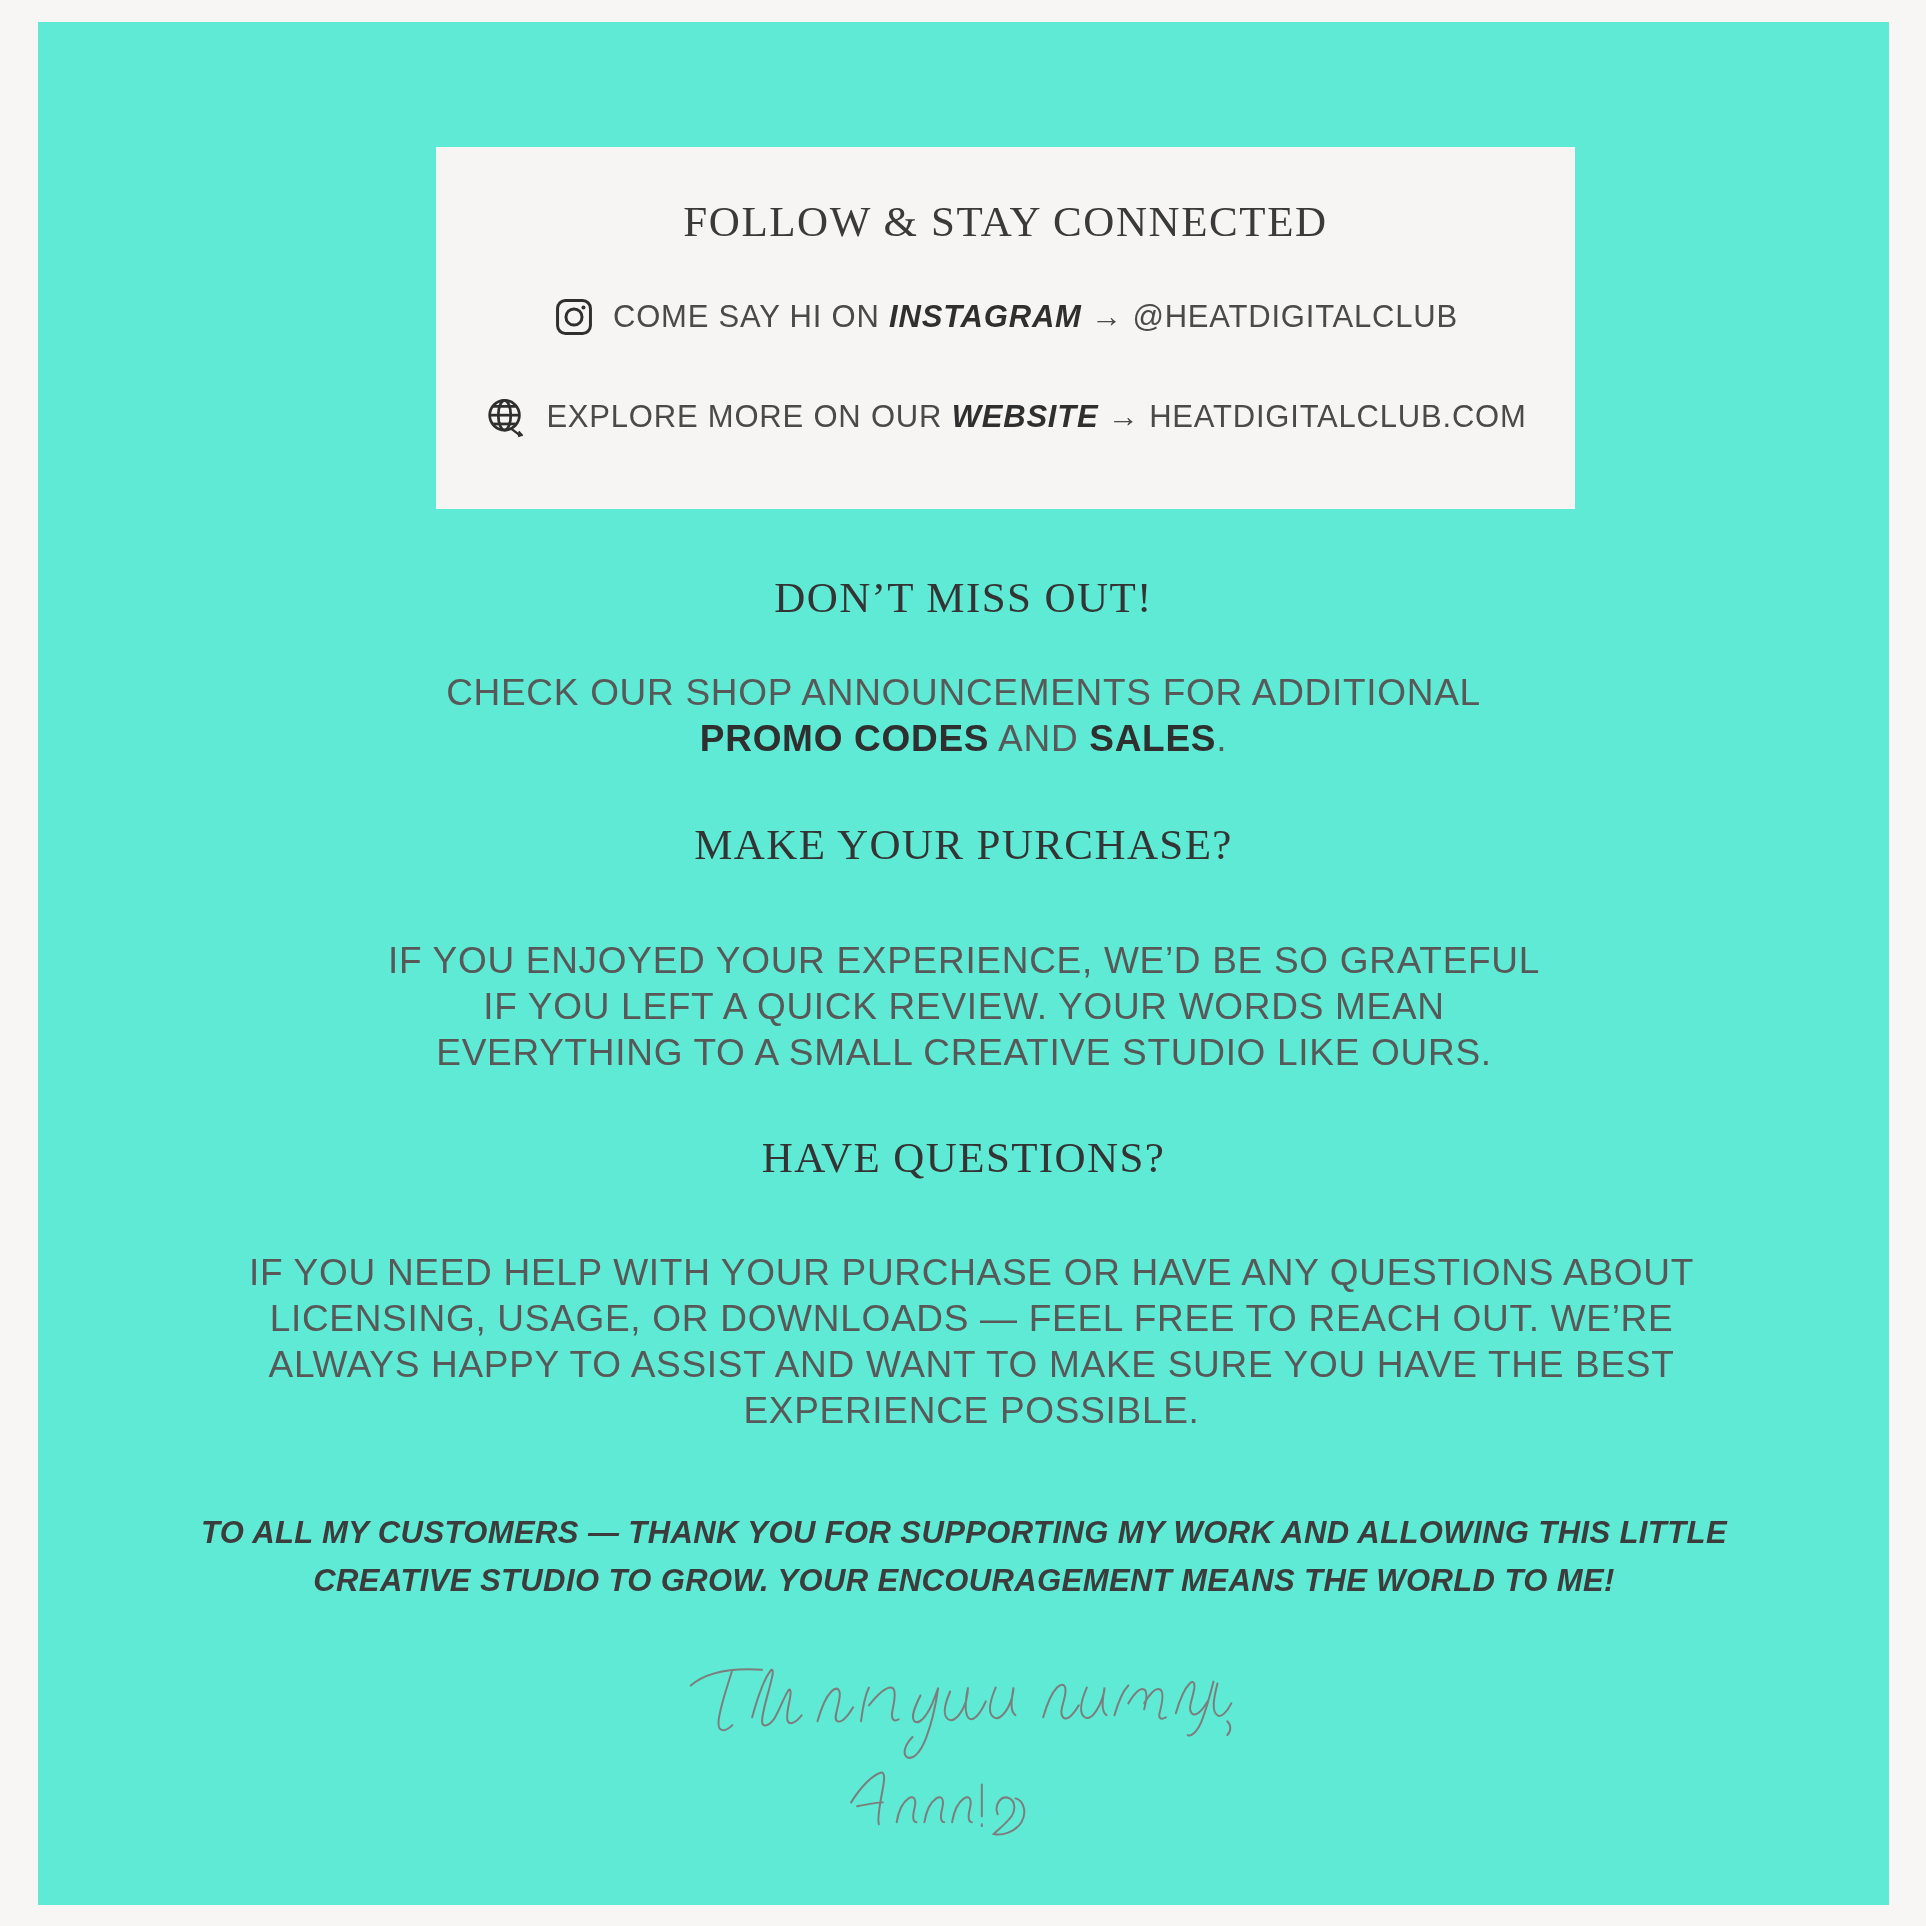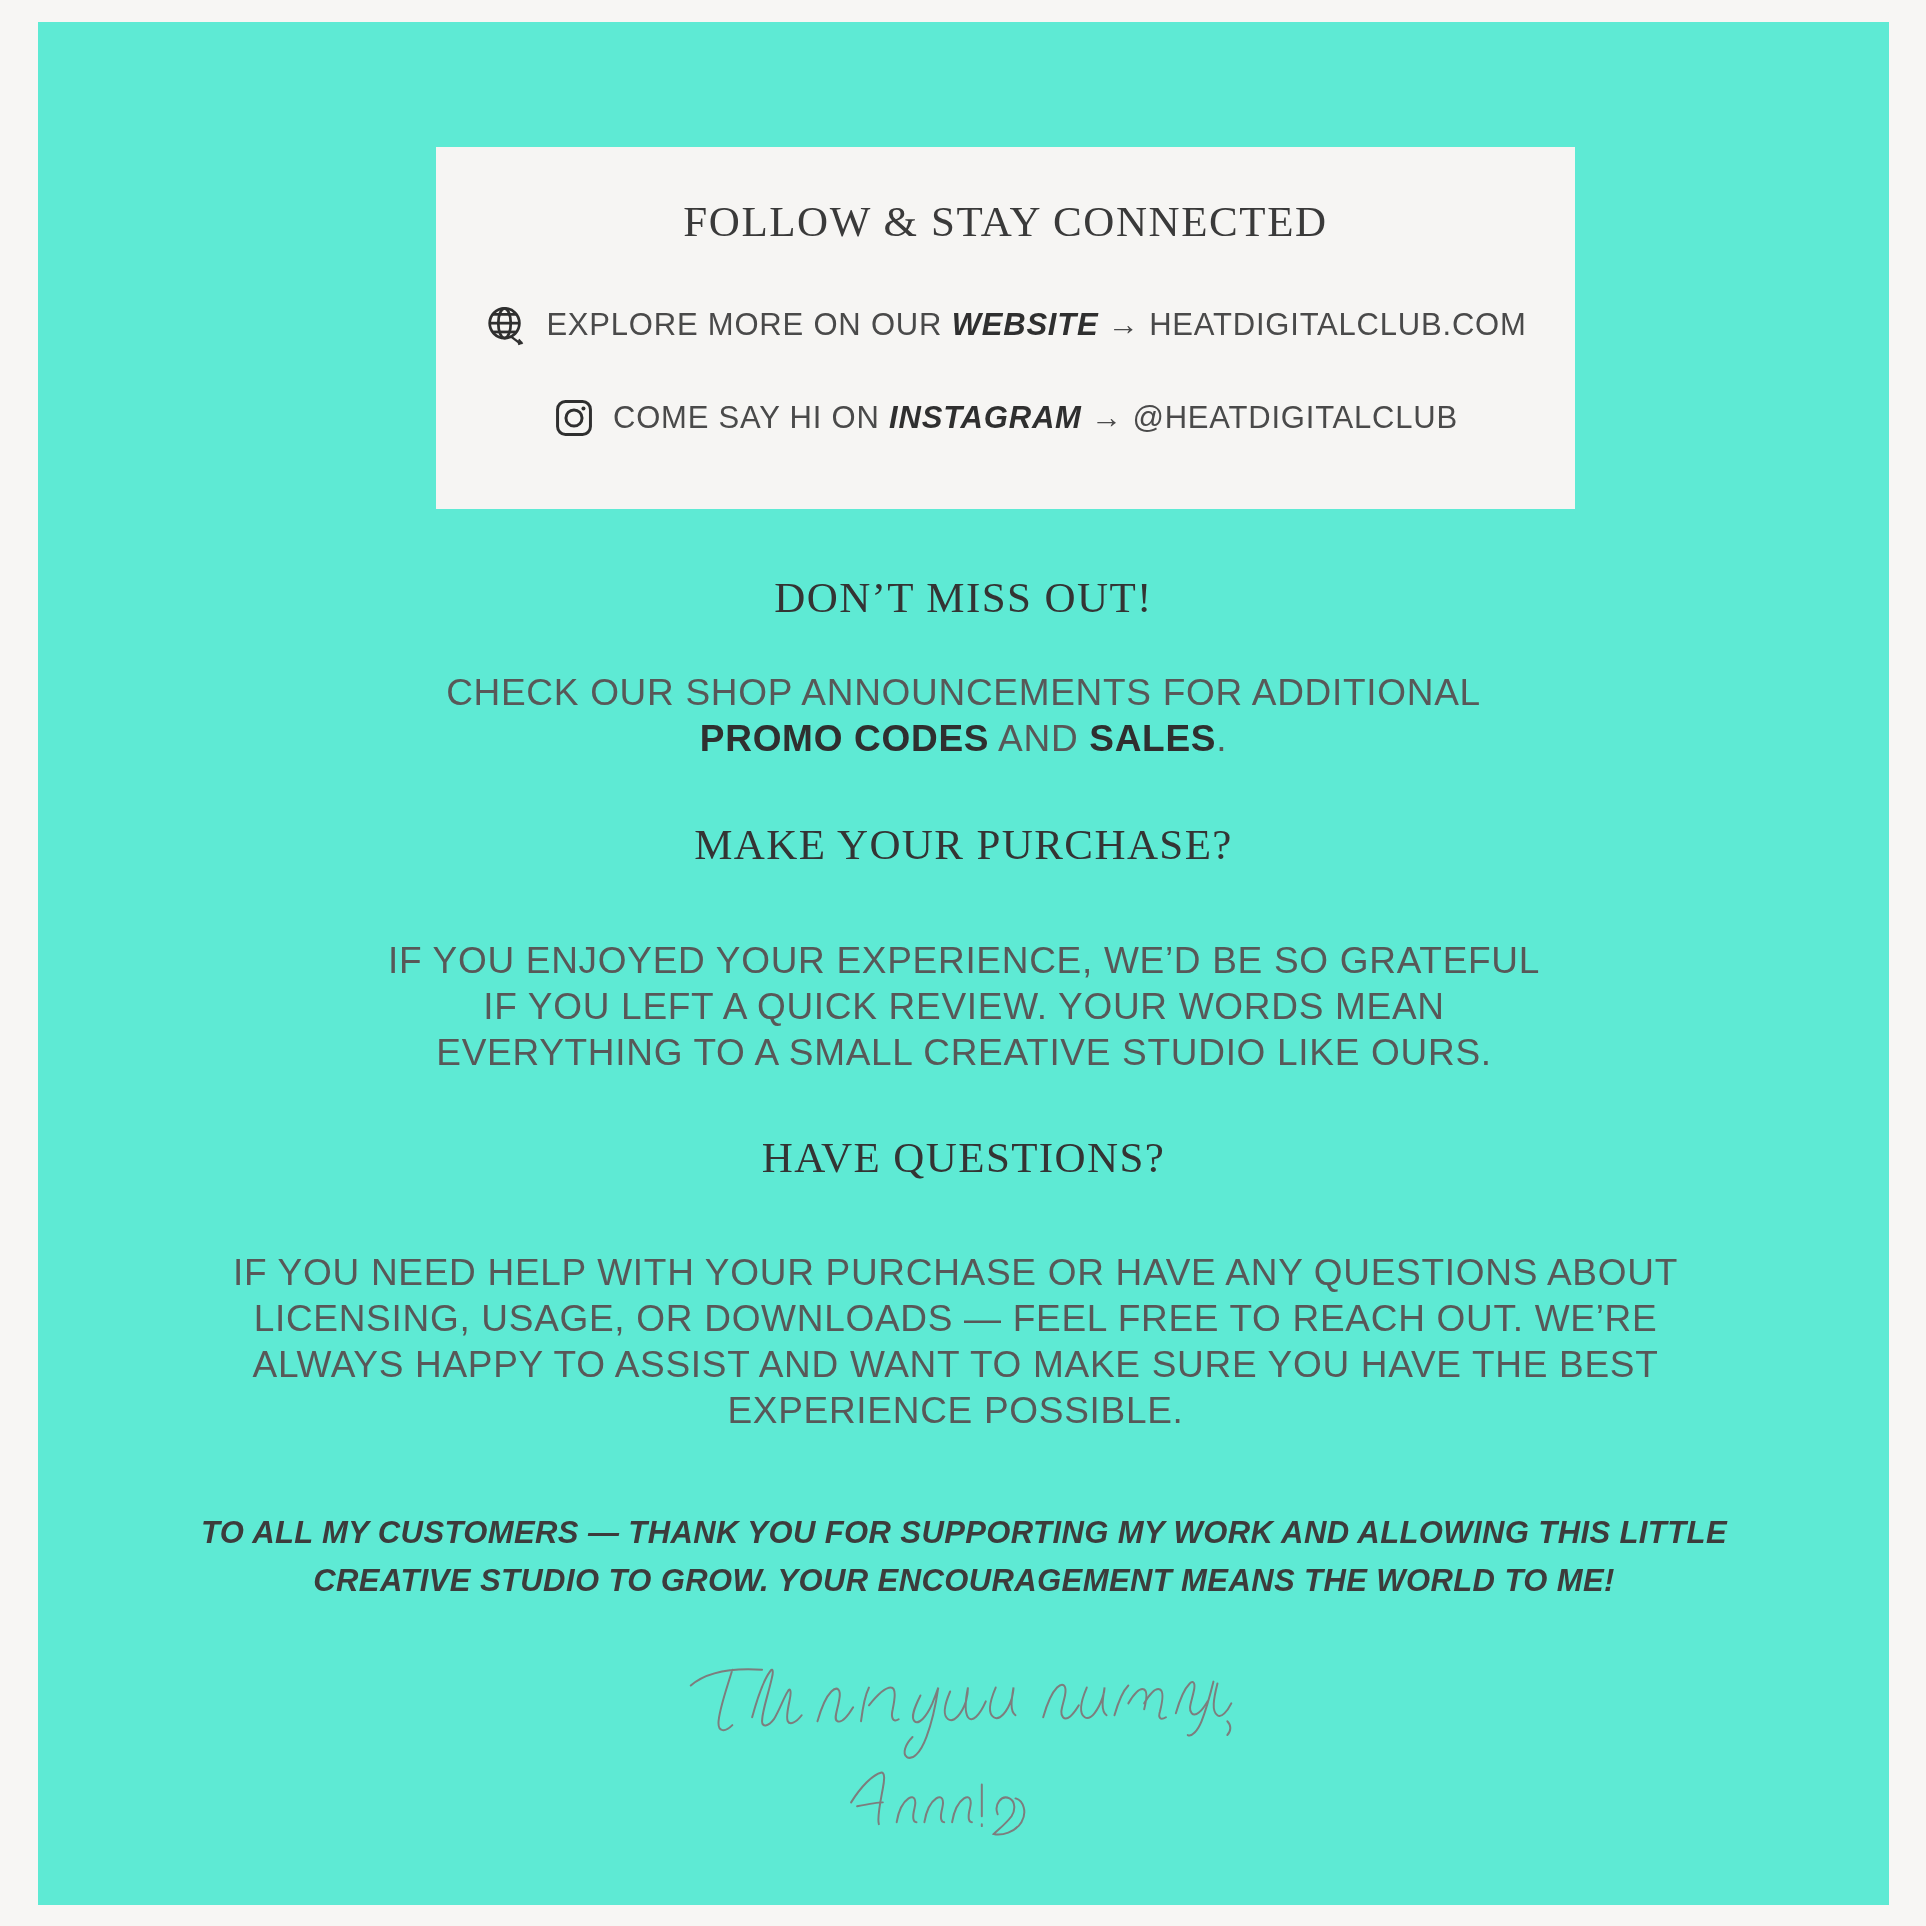--- a/index.html
+++ b/index.html
@@ -128,59 +128,59 @@
   .sign-svg { display: inline-block; }
 </style>
 </head>
 <body>
 
 <div class="page">
   <div class="inner">
 
     <div class="follow-box">
       <div class="follow-title">FOLLOW &amp; STAY CONNECTED</div>
+
+      <div class="follow-row r1">
+        <span>
+          <svg class="icon-svg" width="42" height="42" viewBox="0 0 24 24" fill="none" stroke="#2f2f2f" stroke-width="1.7">
+            <rect x="2.6" y="2.6" width="18.8" height="18.8" rx="4.5"></rect>
+            <circle cx="12" cy="12" r="4.6"></circle>
+            <circle cx="17.4" cy="6.6" r="1.15" fill="#2f2f2f" stroke="none"></circle>
+          </svg>
+        </span>
+        <span class="txt"><span>COME SAY HI ON </span><b>INSTAGRAM</b><span> → </span><span>@HEATDIGITALCLUB</span></span>
+      </div>
 
       <div class="follow-row r2">
         <span>
           <svg class="icon-svg" width="44" height="44" viewBox="0 0 24 24" fill="none" stroke="#2f2f2f" stroke-width="1.5">
             <circle cx="11.2" cy="11" r="8.1"></circle>
             <ellipse cx="11.2" cy="11" rx="3.4" ry="8.1"></ellipse>
             <line x1="3.1" y1="11" x2="19.3" y2="11"></line>
             <line x1="4.6" y1="6.2" x2="17.8" y2="6.2"></line>
             <line x1="4.6" y1="15.8" x2="17.8" y2="15.8"></line>
             <path d="M14.6 18.2 l5.4 4.1" stroke-width="1.3"></path>
             <path d="M18.6 22.6 l2.4 -1.1 M18.9 19.9 l2.1 2.4" stroke-width="1.1"></path>
           </svg>
         </span>
         <span class="txt"><span>EXPLORE MORE ON OUR </span><b>WEBSITE</b><span> → </span><span>HEATDIGITALCLUB.COM</span></span>
       </div>
-
-      <div class="follow-row r1">
-        <span>
-          <svg class="icon-svg" width="42" height="42" viewBox="0 0 24 24" fill="none" stroke="#2f2f2f" stroke-width="1.7">
-            <rect x="2.6" y="2.6" width="18.8" height="18.8" rx="4.5"></rect>
-            <circle cx="12" cy="12" r="4.6"></circle>
-            <circle cx="17.4" cy="6.6" r="1.15" fill="#2f2f2f" stroke="none"></circle>
-          </svg>
-        </span>
-        <span class="txt"><span>COME SAY HI ON </span><b>INSTAGRAM</b><span> → </span><span>@HEATDIGITALCLUB</span></span>
-      </div>
     </div>
 
     <div class="sec-title" id="t1">DON’T MISS OUT!</div>
     <div class="sec-body" id="b1">
       <span>CHECK OUR SHOP ANNOUNCEMENTS FOR ADDITIONAL</span><br>
       <b>PROMO CODES</b><span> AND </span><b>SALES</b><span>.</span>
     </div>
 
     <div class="sec-title" id="t2">MAKE YOUR PURCHASE?</div>
     <div class="sec-body" id="b2" style="left:335px; width:1182px;">IF YOU ENJOYED YOUR EXPERIENCE, WE’D BE SO GRATEFUL IF YOU LEFT A QUICK REVIEW. YOUR WORDS MEAN EVERYTHING TO A SMALL CREATIVE STUDIO LIKE OURS.</div>
 
     <div class="sec-title" id="t3">HAVE QUESTIONS?</div>
-    <div class="sec-body" id="b3" style="left:190px; width:1455px;">IF YOU NEED HELP WITH YOUR PURCHASE OR HAVE ANY QUESTIONS ABOUT LICENSING, USAGE, OR DOWNLOADS — FEEL FREE TO REACH OUT. WE’RE ALWAYS HAPPY TO ASSIST AND WANT TO MAKE SURE YOU HAVE THE BEST EXPERIENCE POSSIBLE.</div>
+    <div class="sec-body" id="b3" style="left:206px; width:1455px;">IF YOU NEED HELP WITH YOUR PURCHASE OR HAVE ANY QUESTIONS ABOUT LICENSING, USAGE, OR DOWNLOADS — FEEL FREE TO REACH OUT. WE’RE ALWAYS HAPPY TO ASSIST AND WANT TO MAKE SURE YOU HAVE THE BEST EXPERIENCE POSSIBLE.</div>
 
     <div class="thanks">TO ALL MY CUSTOMERS — THANK YOU FOR SUPPORTING MY WORK AND ALLOWING THIS LITTLE CREATIVE STUDIO TO GROW. YOUR ENCOURAGEMENT MEANS THE WORLD TO ME!</div>
 
     <div class="sign-wrap">
       <svg class="sign-svg" width="594" height="228" viewBox="0 0 600 230" fill="none" stroke="#7d7d7d" stroke-width="2" stroke-linecap="round">
 
         <path d="M24 60 C40 46 66 42 96 44 M66 44 C60 64 52 86 52 98 C52 106 58 108 66 100"></path>
         <path d="M86 92 C92 70 98 54 104 46 C106 42 108 44 106 52 C102 70 96 86 96 96 C96 102 102 102 108 94 C114 84 118 72 122 66 C124 62 126 64 124 74 C122 84 120 92 122 96 C124 100 130 98 136 90"></path>
         <path d="M152 96 C156 82 160 72 166 66 C172 60 176 64 174 74 C172 86 168 94 172 96 C176 98 182 92 188 82"></path>
         <path d="M196 96 C198 80 200 70 204 62 M204 80 C212 70 220 62 226 62 C232 62 230 74 228 84 C226 92 228 98 234 94"></path>

